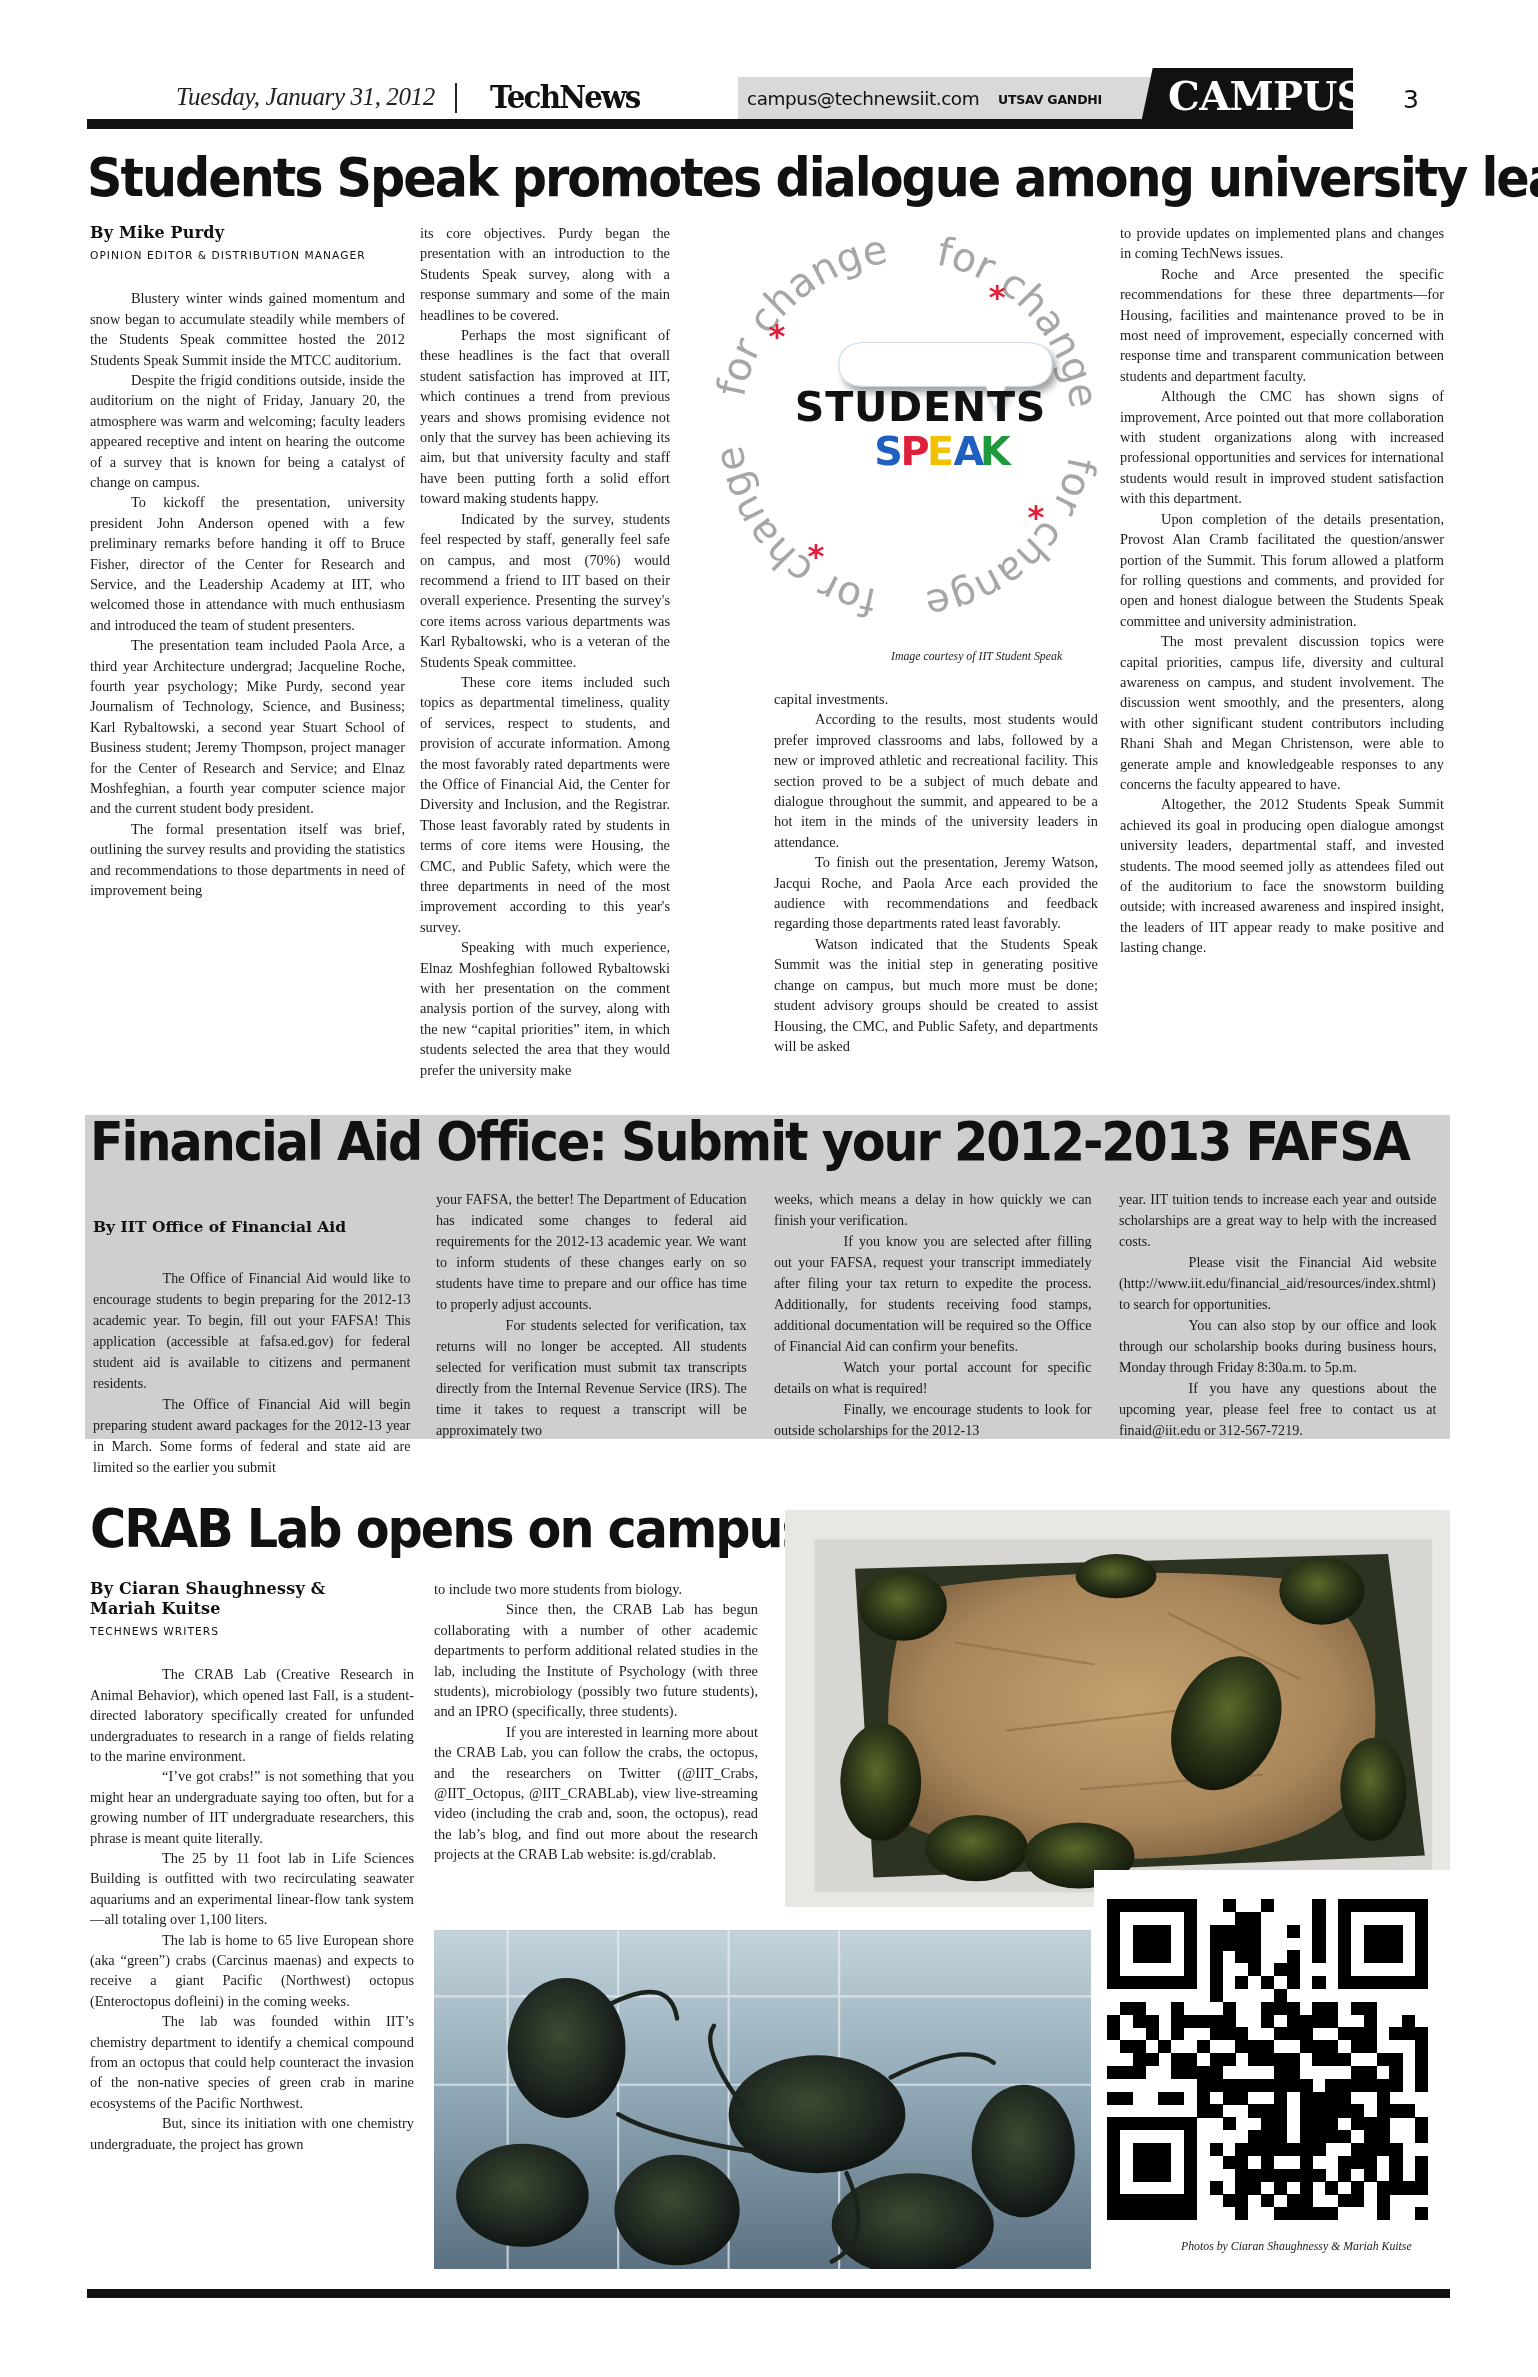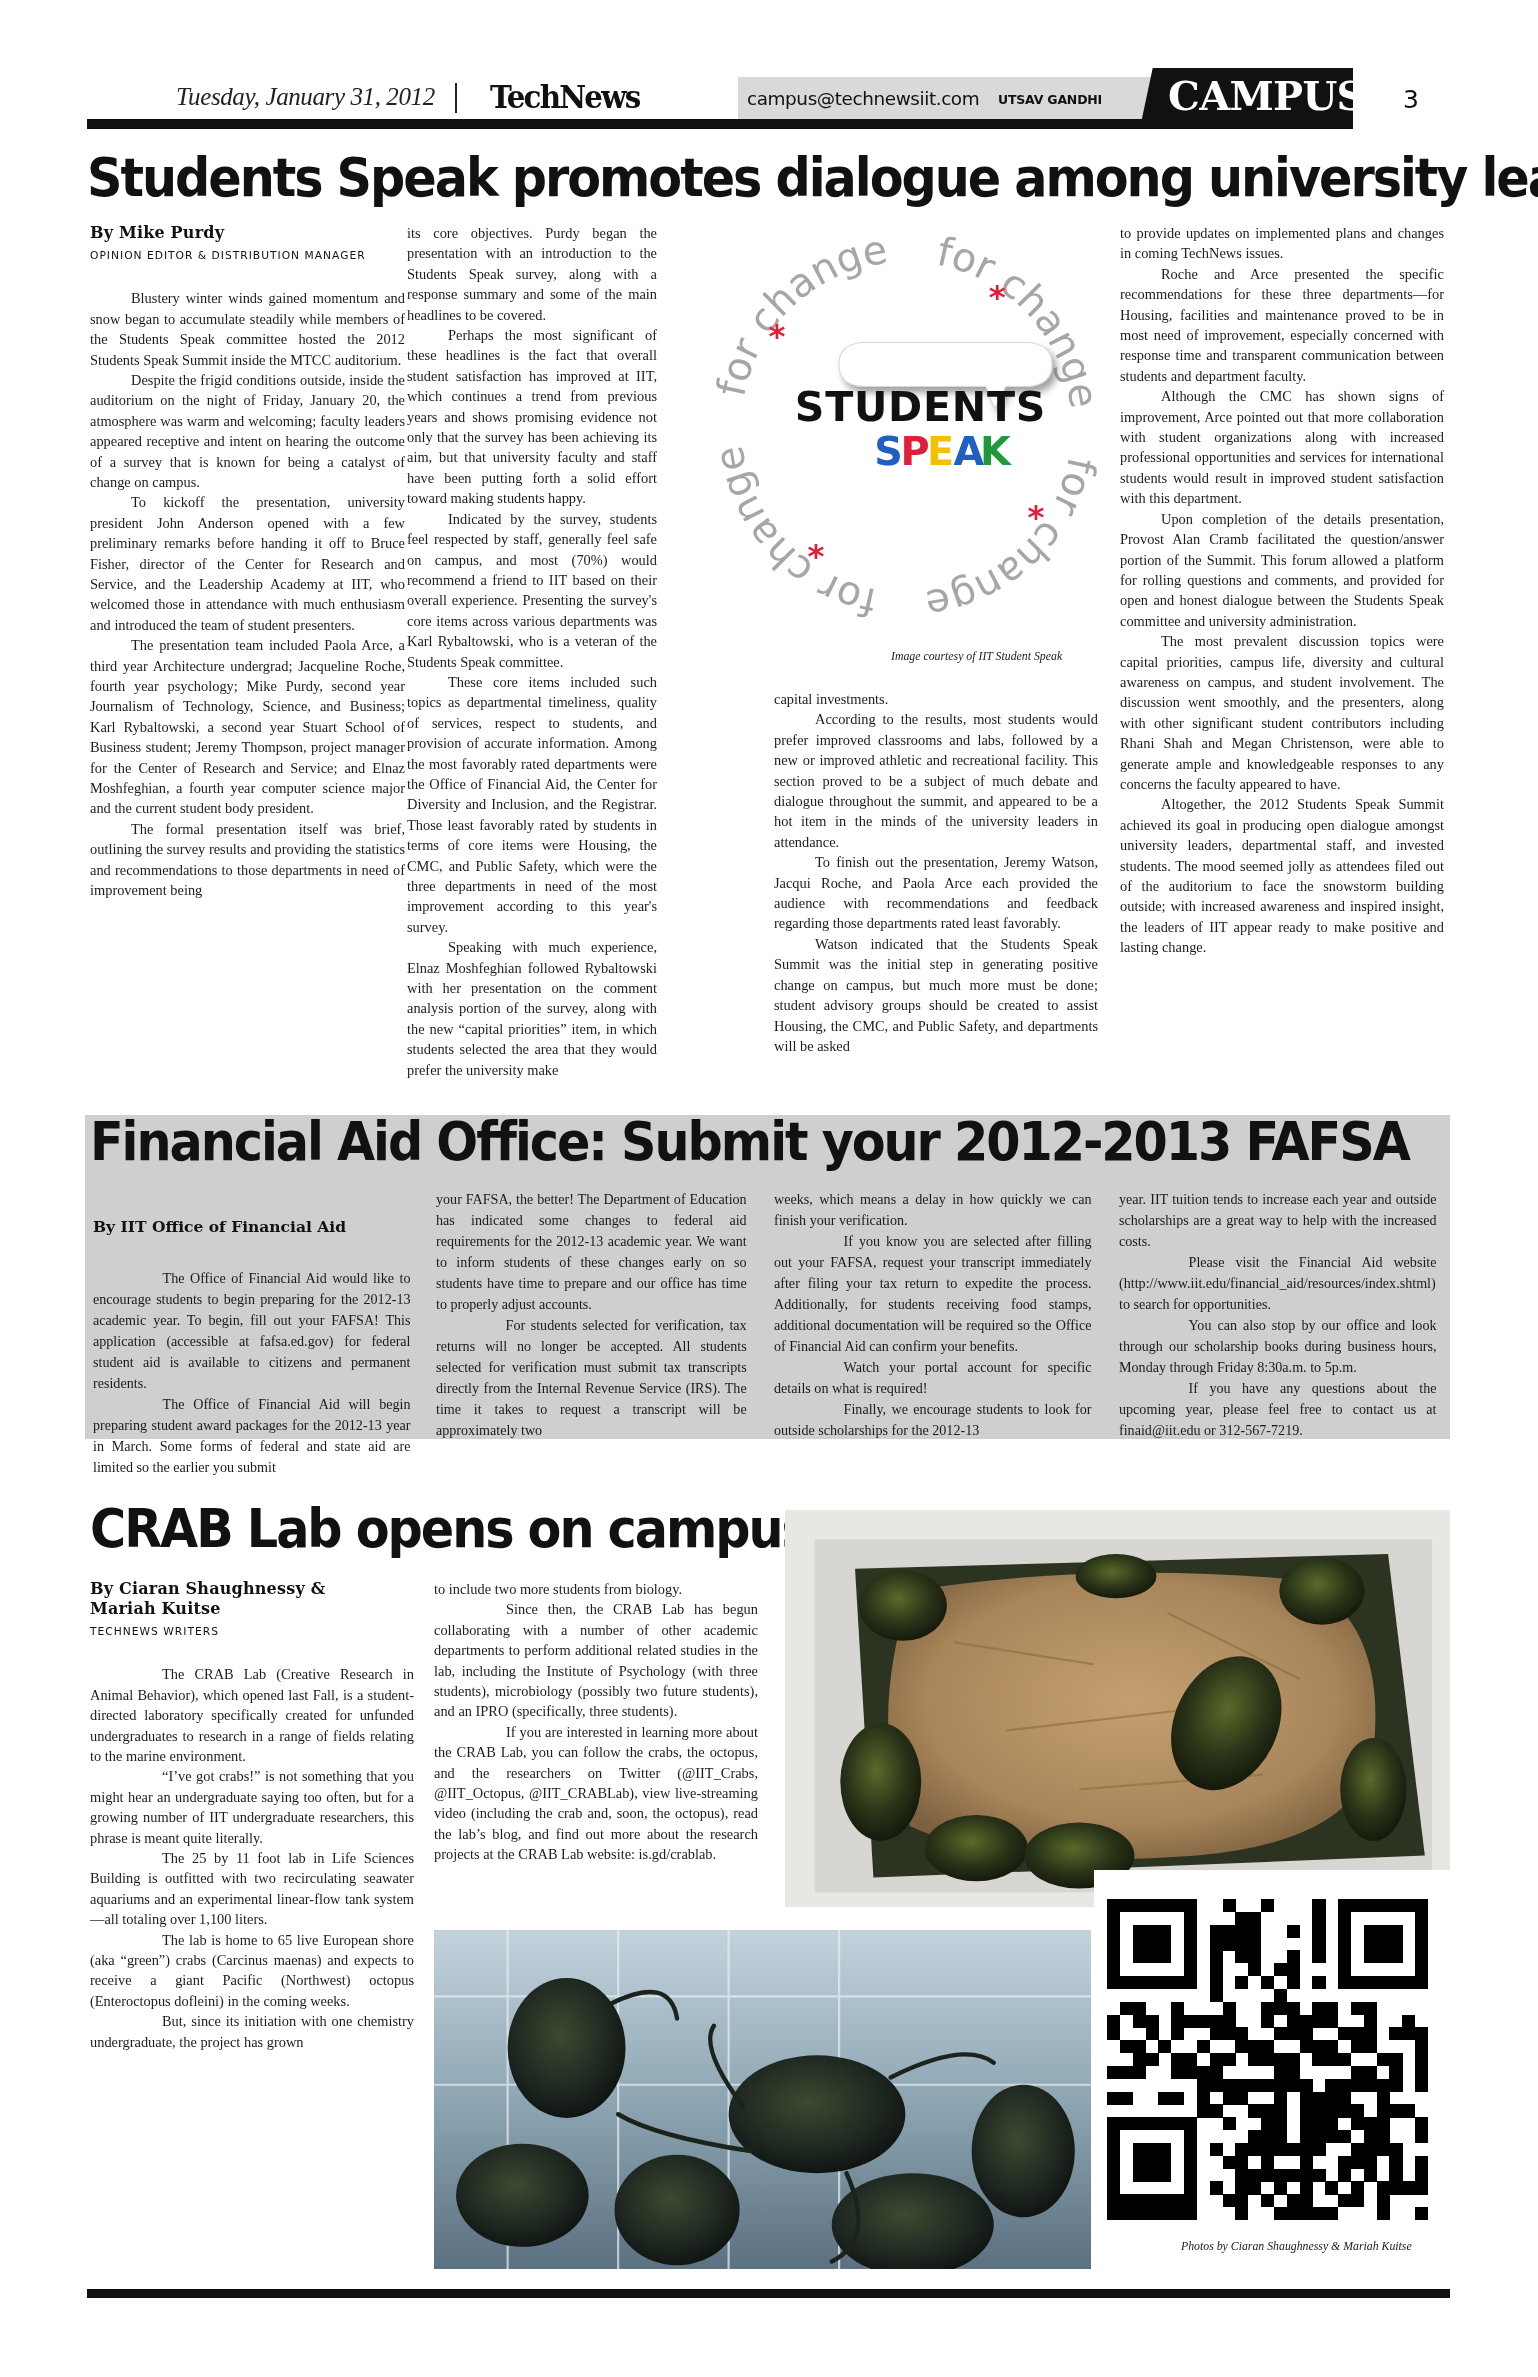--- a/index.html
+++ b/index.html
@@ -77,21 +77,21 @@
   <div class="role">OPINION EDITOR &amp; DISTRIBUTION MANAGER</div>
   <div>
       <p>Blustery winter winds gained momentum and snow began to accumulate steadily while members of the Students Speak committee hosted the 2012 Students Speak Summit inside the MTCC auditorium.</p>
       <p>Despite the frigid conditions outside, inside the auditorium on the night of Friday, January 20, the atmosphere was warm and welcoming; faculty leaders appeared receptive and intent on hearing the outcome of a survey that is known for being a catalyst of change on campus.</p>
       <p>To kickoff the presentation, university president John Anderson opened with a few preliminary remarks before handing it off to Bruce Fisher, director of the Center for Research and Service, and the Leadership Academy at IIT, who welcomed those in attendance with much enthusiasm and introduced the team of student presenters.</p>
       <p>The presentation team included Paola Arce, a third year Architecture undergrad; Jacqueline Roche, fourth year psychology; Mike Purdy, second year Journalism of Technology, Science, and Business; Karl Rybaltowski, a second year Stuart School of Business student; Jeremy Thompson, project manager for the Center of Research and Service; and Elnaz Moshfeghian, a fourth year computer science major and the current student body president.</p>
       <p>The formal presentation itself was brief, outlining the survey results and providing the statistics and recommendations to those departments in need of improvement being</p>
     </div>
 </div>
 
-<div class="col" style="left:407px; top:223px; width:250px;">
+<div class="col" style="left:420px; top:223px; width:250px;">
   <div>
       <p class="noindent">its core objectives. Purdy began the presentation with an introduction to the Students Speak survey, along with a response summary and some of the main headlines to be covered.</p>
       <p>Perhaps the most significant of these headlines is the fact that overall student satisfaction has improved at IIT, which continues a trend from previous years and shows promising evidence not only that the survey has been achieving its aim, but that university faculty and staff have been putting forth a solid effort toward making students happy.</p>
       <p>Indicated by the survey, students feel respected by staff, generally feel safe on campus, and most (70%) would recommend a friend to IIT based on their overall experience. Presenting the survey's core items across various departments was Karl Rybaltowski, who is a veteran of the Students Speak committee.</p>
       <p>These core items included such topics as departmental timeliness, quality of services, respect to students, and provision of accurate information. Among the most favorably rated departments were the Office of Financial Aid, the Center for Diversity and Inclusion, and the Registrar. Those least favorably rated by students in terms of core items were Housing, the CMC, and Public Safety, which were the three departments in need of the most improvement according to this year's survey.</p>
       <p>Speaking with much experience, Elnaz Moshfeghian followed Rybaltowski with her presentation on the comment analysis portion of the survey, along with the new “capital priorities” item, in which students selected the area that they would prefer the university make</p>
     </div>
 </div>
 
 <div class="ss-logo">
@@ -192,20 +192,21 @@
 
 <div class="col" style="left:90px; top:1579px; width:324px;">
   <div class="byline">By Ciaran Shaughnessy &amp;</div>
   <div class="byline">Mariah Kuitse</div>
   <div class="role">TECHNEWS WRITERS</div>
   <div>
       <p style="text-indent: 72px;">The CRAB Lab (Creative Research in Animal Behavior), which opened last Fall, is a student-directed laboratory specifically created for unfunded undergraduates to research in a range of fields relating to the marine environment.</p>
       <p style="text-indent: 72px;">“I’ve got crabs!” is not something that you might hear an undergraduate saying too often, but for a growing number of IIT undergraduate researchers, this phrase is meant quite literally.</p>
       <p style="text-indent: 72px;">The 25 by 11 foot lab in Life Sciences Building is outfitted with two recirculating seawater aquariums and an experimental linear-flow tank system—all totaling over 1,100 liters.</p>
       <p style="text-indent: 72px;">The lab is home to 65 live European shore (aka “green”) crabs (Carcinus maenas) and expects to receive a giant Pacific (Northwest) octopus (Enteroctopus dofleini) in the coming weeks.</p>
+      <p style="text-indent: 72px;">The lab was founded within IIT’s chemistry department to identify a chemical compound from an octopus that could help counteract the invasion of the non-native species of green crab in marine ecosystems of the Pacific Northwest.</p>
       <p style="text-indent: 72px;">But, since its initiation with one chemistry undergraduate, the project has grown</p>
     </div>
 </div>
 
 <div class="col" style="left:434px; top:1579px; width:324px;">
   <div>
       <p class="noindent">to include two more students from biology.</p>
       <p style="text-indent: 72px;">Since then, the CRAB Lab has begun collaborating with a number of other academic departments to perform additional related studies in the lab, including the Institute of Psychology (with three students), microbiology (possibly two future students), and an IPRO (specifically, three students).</p>
       <p style="text-indent: 72px;">If you are interested in learning more about the CRAB Lab, you can follow the crabs, the octopus, and the researchers on Twitter (@IIT_Crabs, @IIT_Octopus, @IIT_CRABLab), view live-streaming video (including the crab and, soon, the octopus), read the lab’s blog, and find out more about the research projects at the CRAB Lab website: is.gd/crablab.</p>
     </div>

